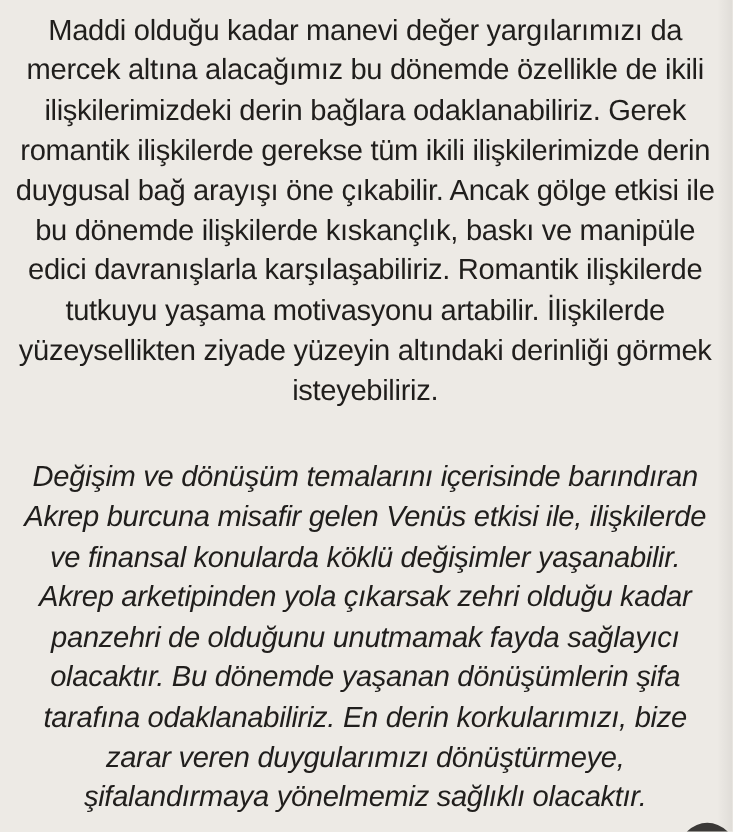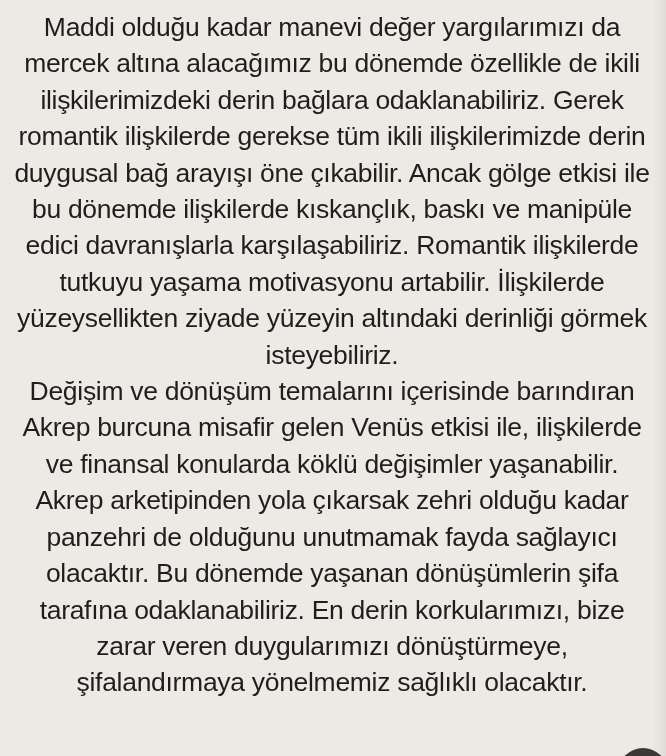--- a/index.html
+++ b/index.html
@@ -28,20 +28,22 @@
   }
   .para {
     font-size: 26.5px;
     line-height: 36.4px;
     font-weight: 400;
     letter-spacing: -0.3px;
     white-space: pre-line;      
     color: var(--fg);
   }
   .para + .para {
+    margin-top: 42px;
+    font-style: italic;
   }
   .edge-shadow {
     position: absolute;
     top: 0;
     right: 0;
     width: 14px;
     height: 100%;
     background: linear-gradient(to right, rgba(0,0,0,0), rgba(0,0,0,0.06));
     pointer-events: none;
   }

